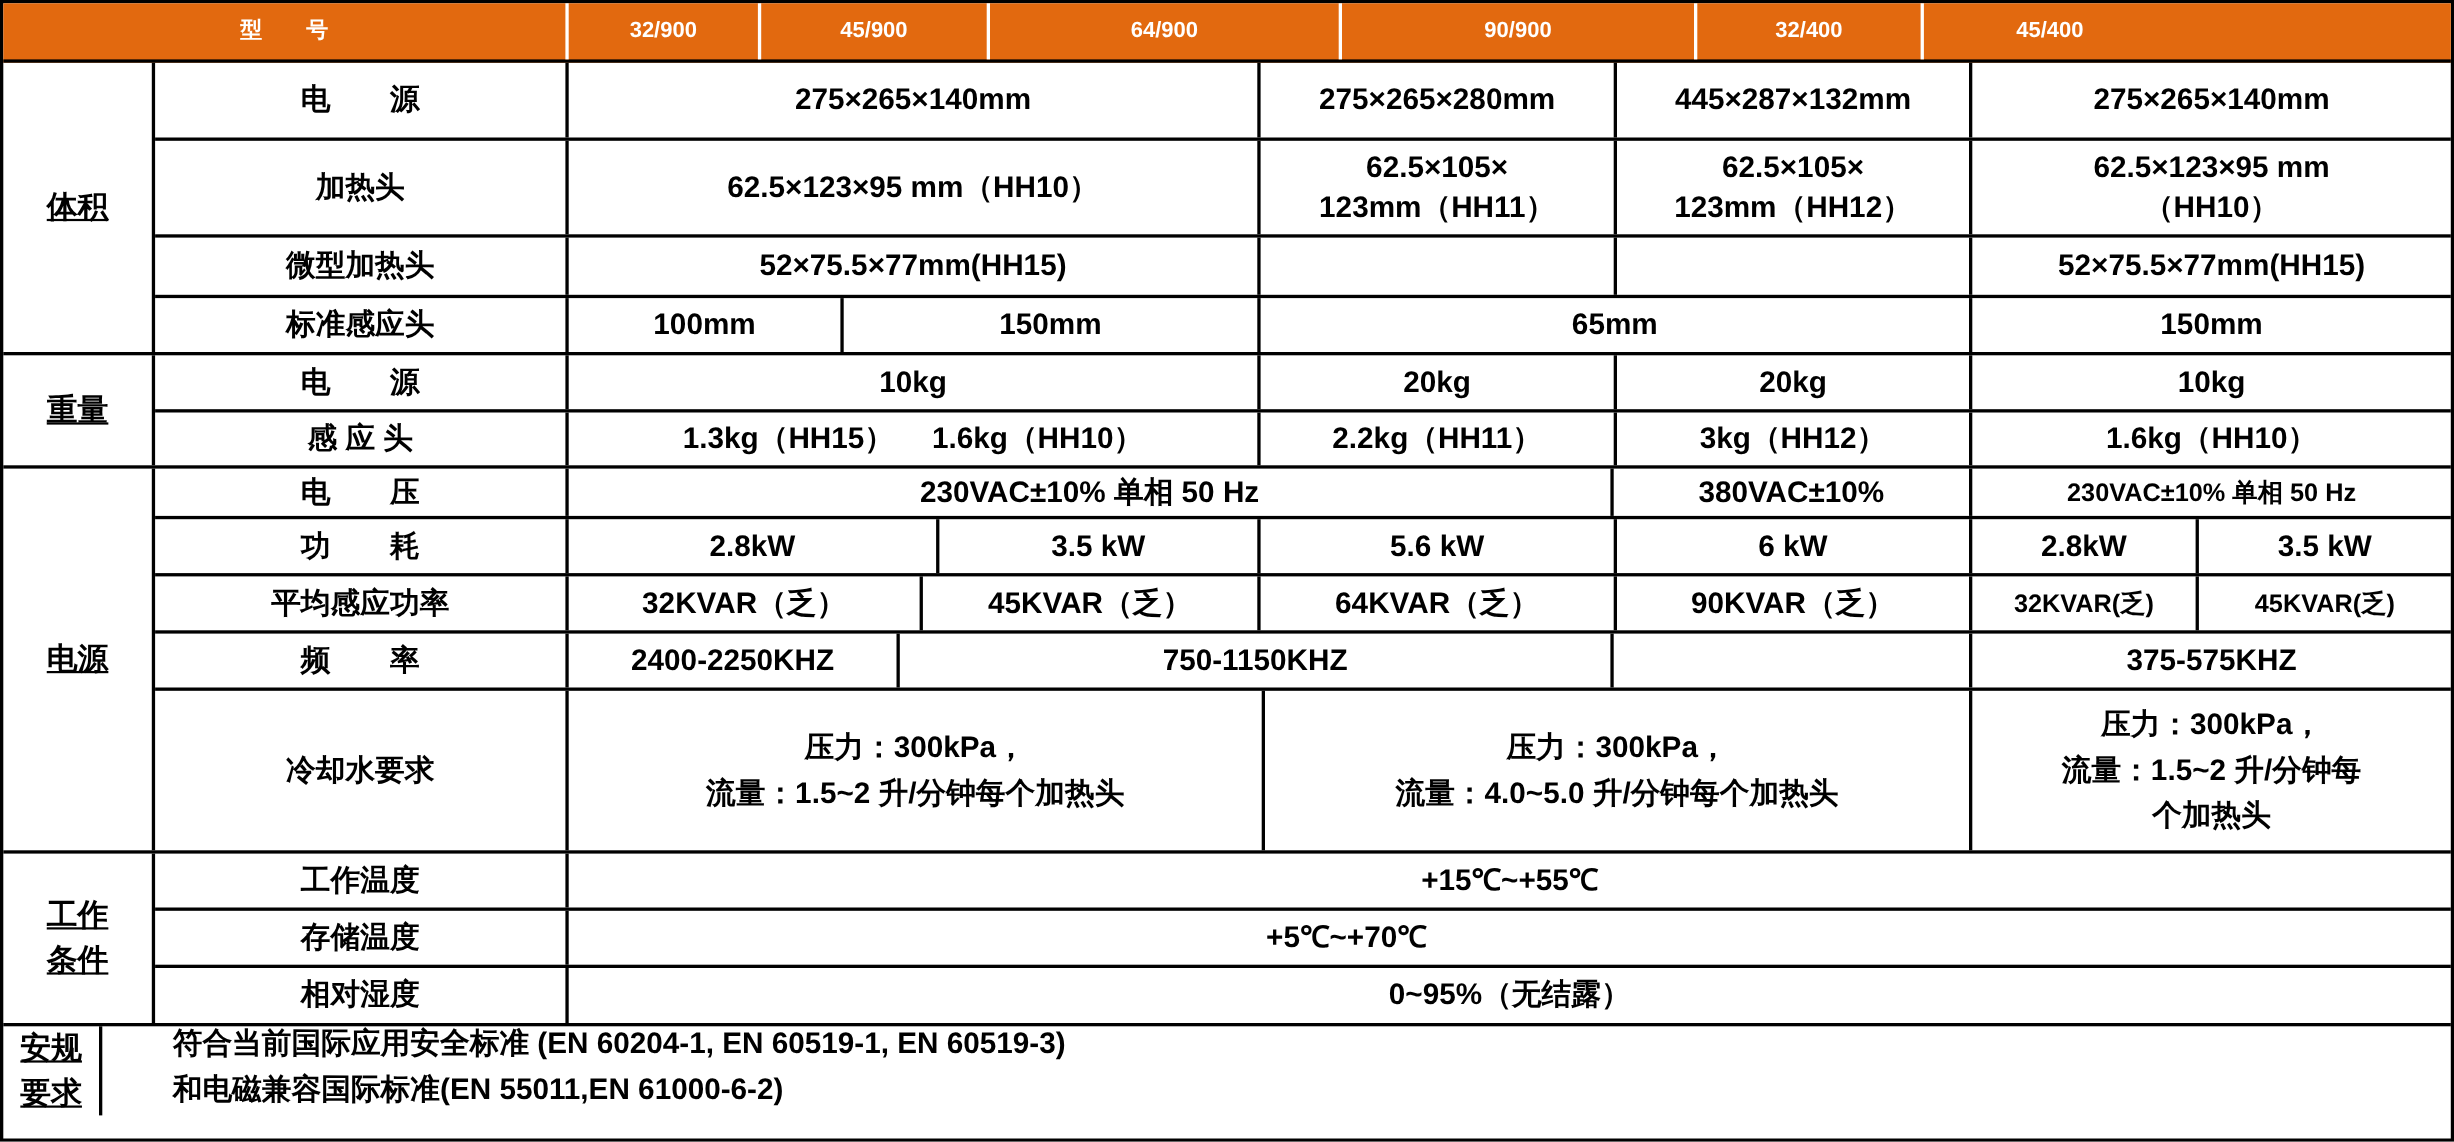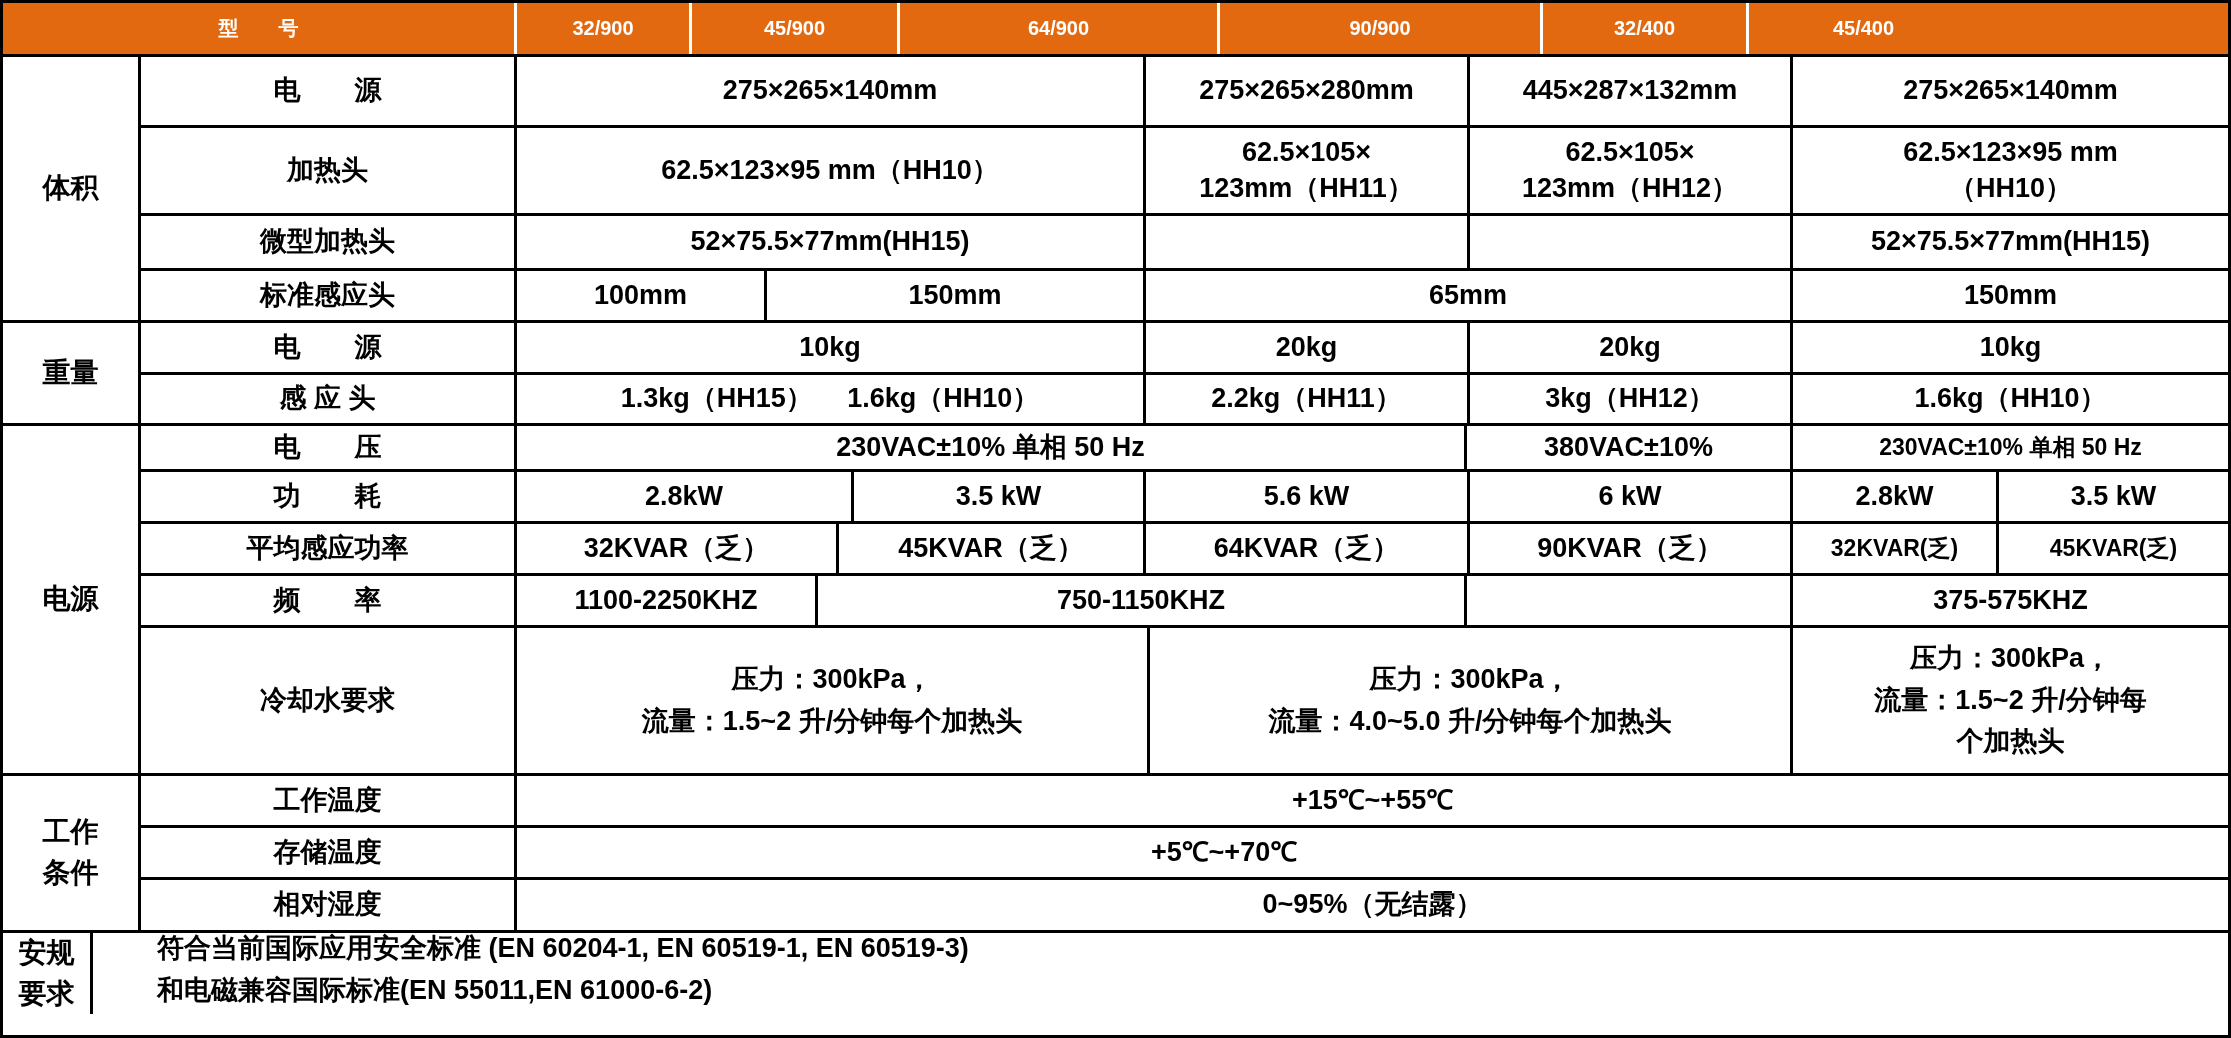--- a/index.html
+++ b/index.html
@@ -37,21 +37,21 @@
     font-weight:700;
   }
   .header-row .cell{border-right:3px solid #fff;font-size:20px;}
   .header-row .cell:last-child{border-right:none;}
   .section{display:flex;box-sizing:border-box;border-bottom:3px solid #000;flex:0 0 auto;}
   .section.last{border-bottom:none;gap:48px;}
   .cat{
     width:138px;box-sizing:border-box;
     border-right:3px solid #000;
     display:flex;align-items:center;justify-content:center;
-    text-align:center;font-size:28px;white-space:pre-line;line-height:1.45;
+    text-align:center;font-size:28px;white-space:pre-line;line-height:1.45;text-decoration:underline;
   }
   .rows{flex:1;display:flex;flex-direction:column;}
   .rows .row{border-bottom:3px solid #000;}
   .rows .row:last-child{border-bottom:none;}
   .attr{width:376px;}
   .left{justify-content:flex-start;text-align:left;padding-left:16px;line-height:1.6;}
   .cmpct{font-size:23px;}
   .tall{line-height:1.55;}
 </style>
 </head>
@@ -148,21 +148,21 @@
         <div class="cell attr">平均感应功率</div>
         <div class="cell" style="width:322px">32KVAR（乏）</div>
         <div class="cell" style="width:307px">45KVAR（乏）</div>
         <div class="cell" style="width:324px">64KVAR（乏）</div>
         <div class="cell" style="width:323px">90KVAR（乏）</div>
         <div class="cell cmpct" style="width:206px">32KVAR(乏)</div>
         <div class="cell cmpct" style="width:229px">45KVAR(乏)</div>
       </div>
       <div class="row" style="height:52px">
         <div class="cell attr">频　　率</div>
-        <div class="cell" style="width:301px">1100-2250KHZ</div>
+        <div class="cell" style="width:301px">2400-2250KHZ</div>
         <div class="cell" style="width:649px">750-1150KHZ</div>
         <div class="cell" style="width:326px"></div>
         <div class="cell" style="width:435px">375-575KHZ</div>
       </div>
       <div class="row" style="height:145px">
         <div class="cell attr">冷却水要求</div>
         <div class="cell tall" style="width:633px">压力：300kPa，
 流量：1.5~2 升/分钟每个加热头</div>
         <div class="cell tall" style="width:643px">压力：300kPa，
 流量：4.0~5.0 升/分钟每个加热头</div>

